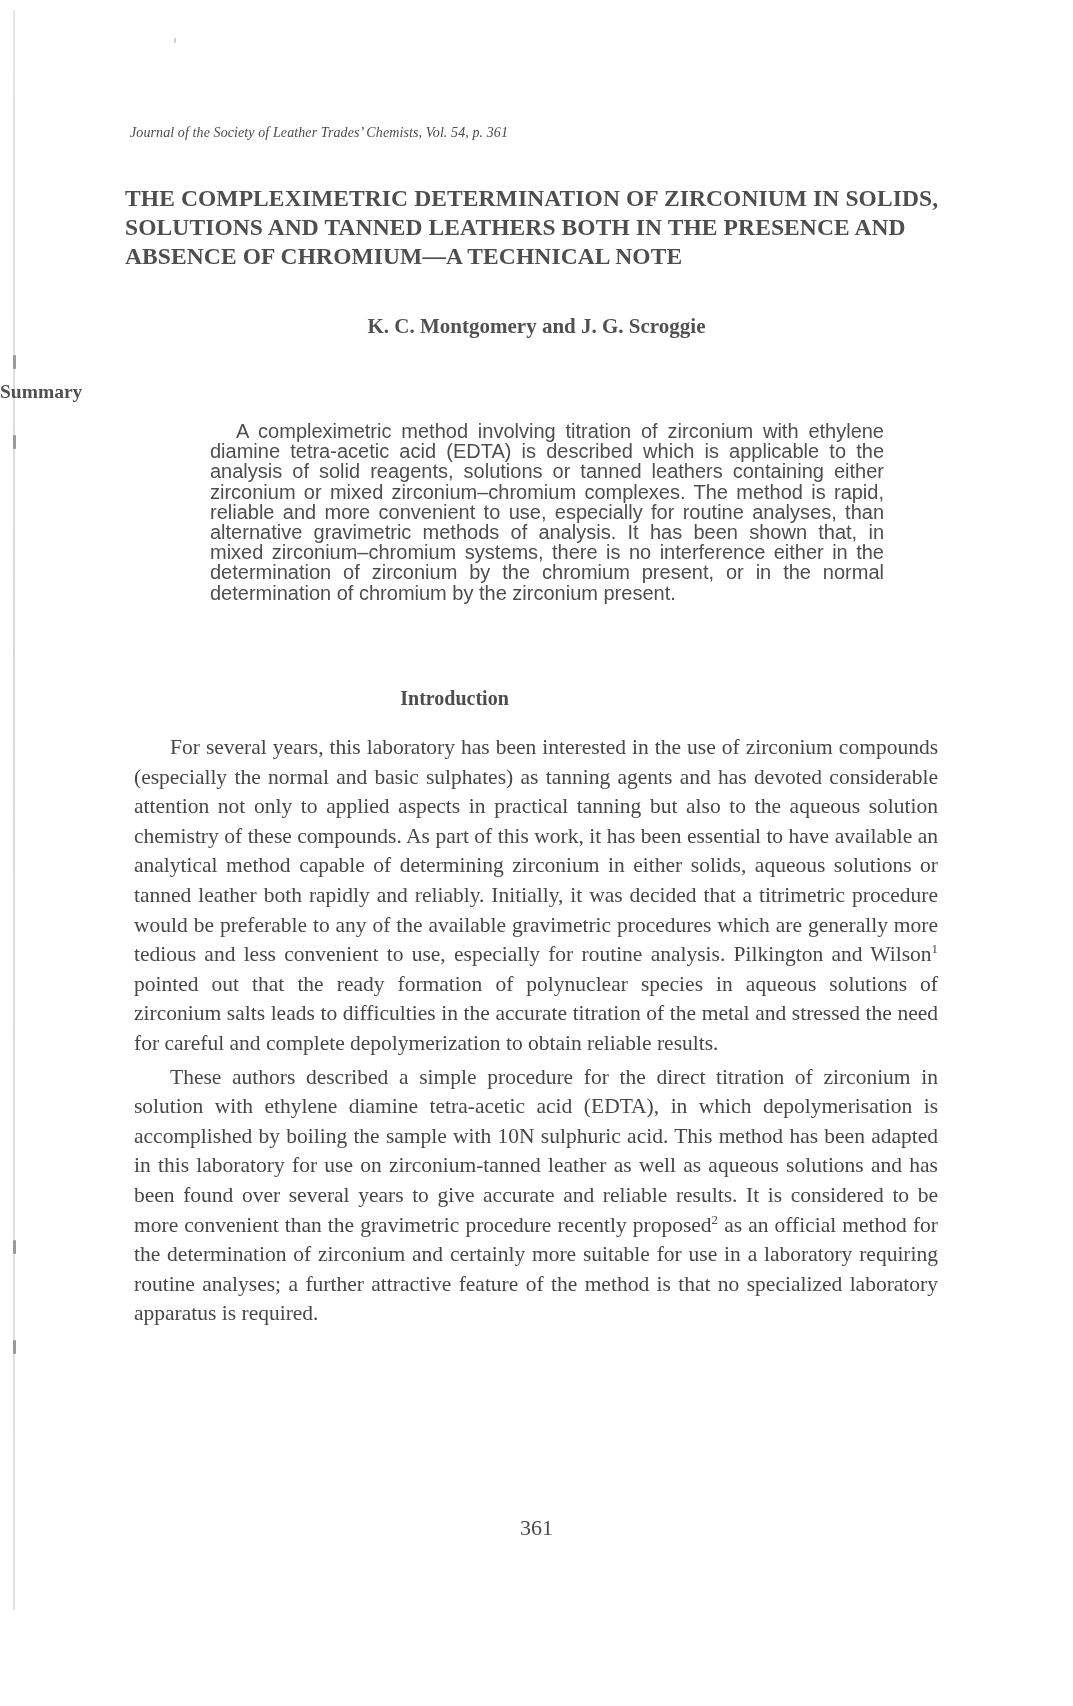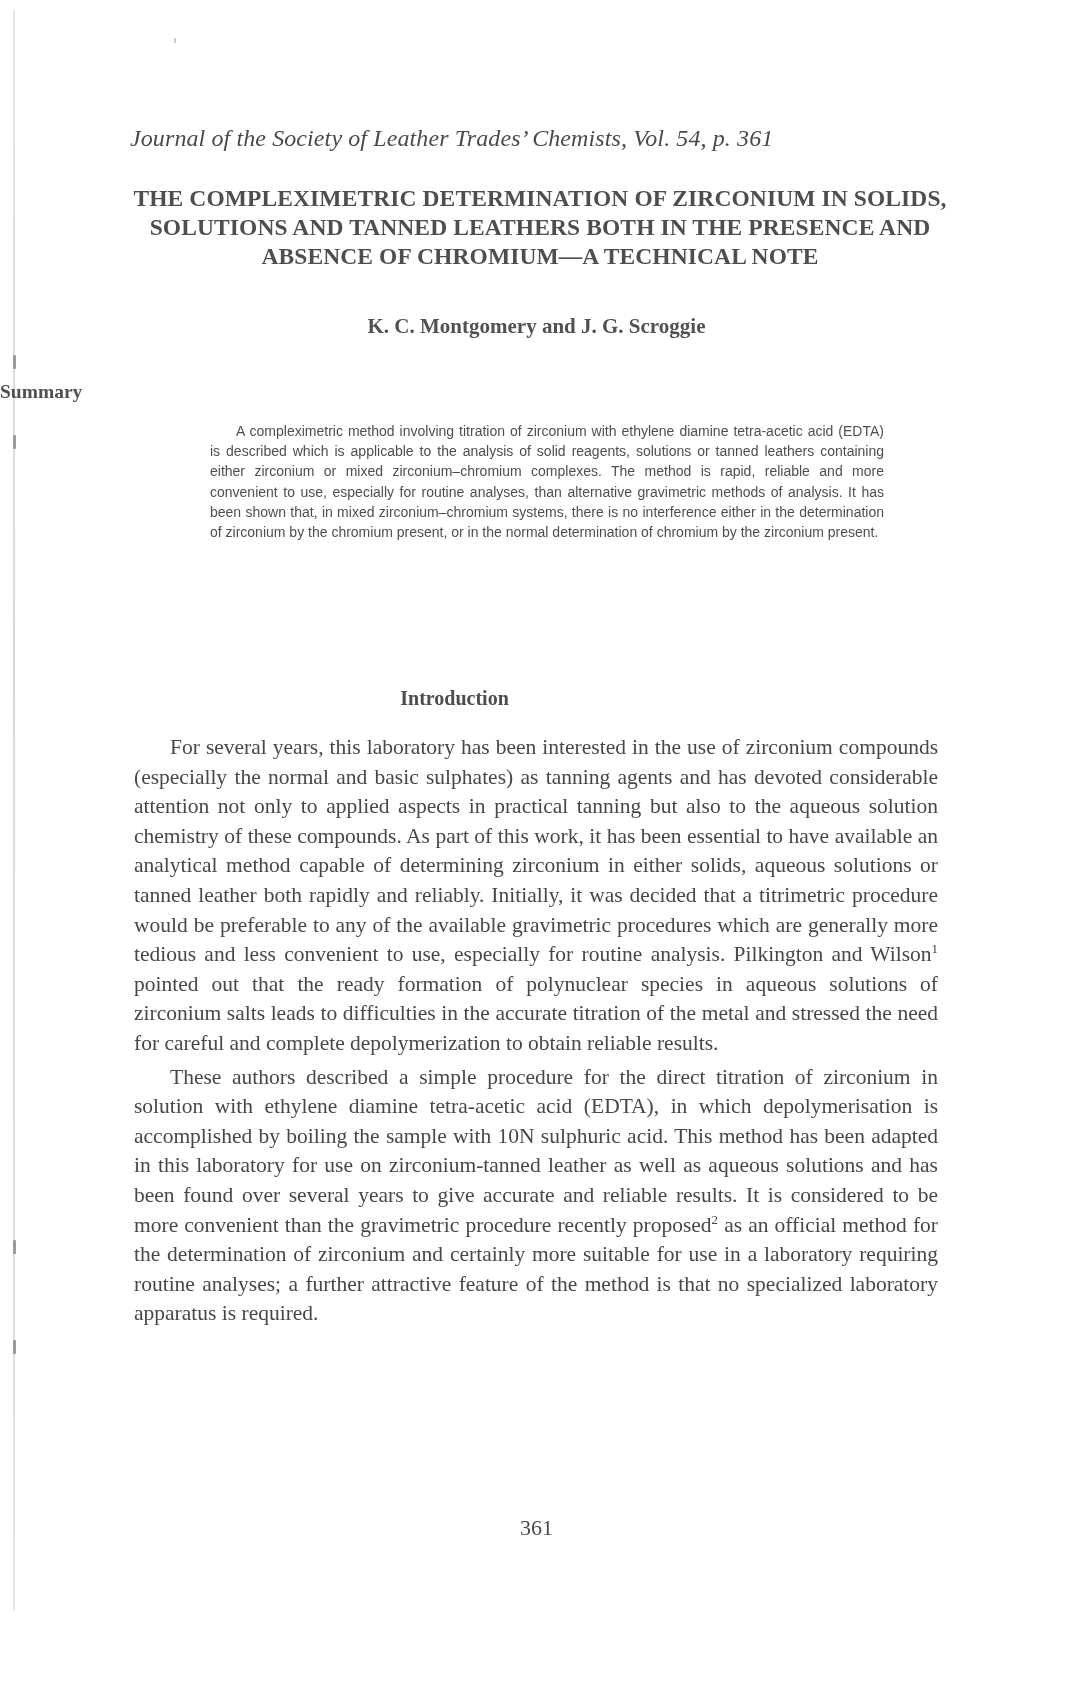--- a/index.html
+++ b/index.html
@@ -17,44 +17,44 @@
       background: linear-gradient(to bottom, #e6e6e6, #d8d8d8 40%, #e4e4e4);
     }
     .binding-mark {
       position: absolute; left: 13px; width: 3px; height: 14px;
       background: #9a9a9a; border-radius: 1px;
     }
     .speck { position:absolute; left:174px; top:38px; width:2px; height:5px; background:#cfcfcf; }
 
     .journal {
       position: absolute; left: 130px; top: 125px;
-      font-style: italic; font-size: 24px; letter-spacing: 0.1px;
+      font-style: italic; font-size: 14px; letter-spacing: 0.1px;
       color: #4a4a4a;
     }
     .title {
       position: absolute; left: 125px; top: 184px; width: 830px;
-      text-align: center; font-weight: bold;
+      text-align: left; font-weight: bold;
       font-size: 23.5px; line-height: 29px;
       color: #4e4e4e;
       letter-spacing: 0.1px;
     }
     .authors {
       position: absolute; left: 0; width: 1073px; top: 314px;
       text-align: center; font-weight: bold; font-size: 21px;
       color: #515151;
     }
     .summary-heading {
       position: absolute; left: 0; width: 1073px; top: 381px;
       font-weight: bold; font-size: 19.5px;
       color: #505050;
     }
     .summary-body {
       position: absolute; left: 210px; top: 421px; width: 674px;
       font-family: "Liberation Sans", sans-serif;
-      font-size: 14px; line-height: 20.2px;
+      font-size: 20px; line-height: 20.2px;
       text-align: justify; text-indent: 26px;
       color: #4e4e4e;
     }
     .intro-heading {
       position: absolute; left: 0; width: 909px; top: 687px;
       text-align: center; font-weight: bold; font-size: 20px;
       color: #4d4d4d;
     }
     .body-text {
       position: absolute; left: 130px; top: 729px; width: 812px;

